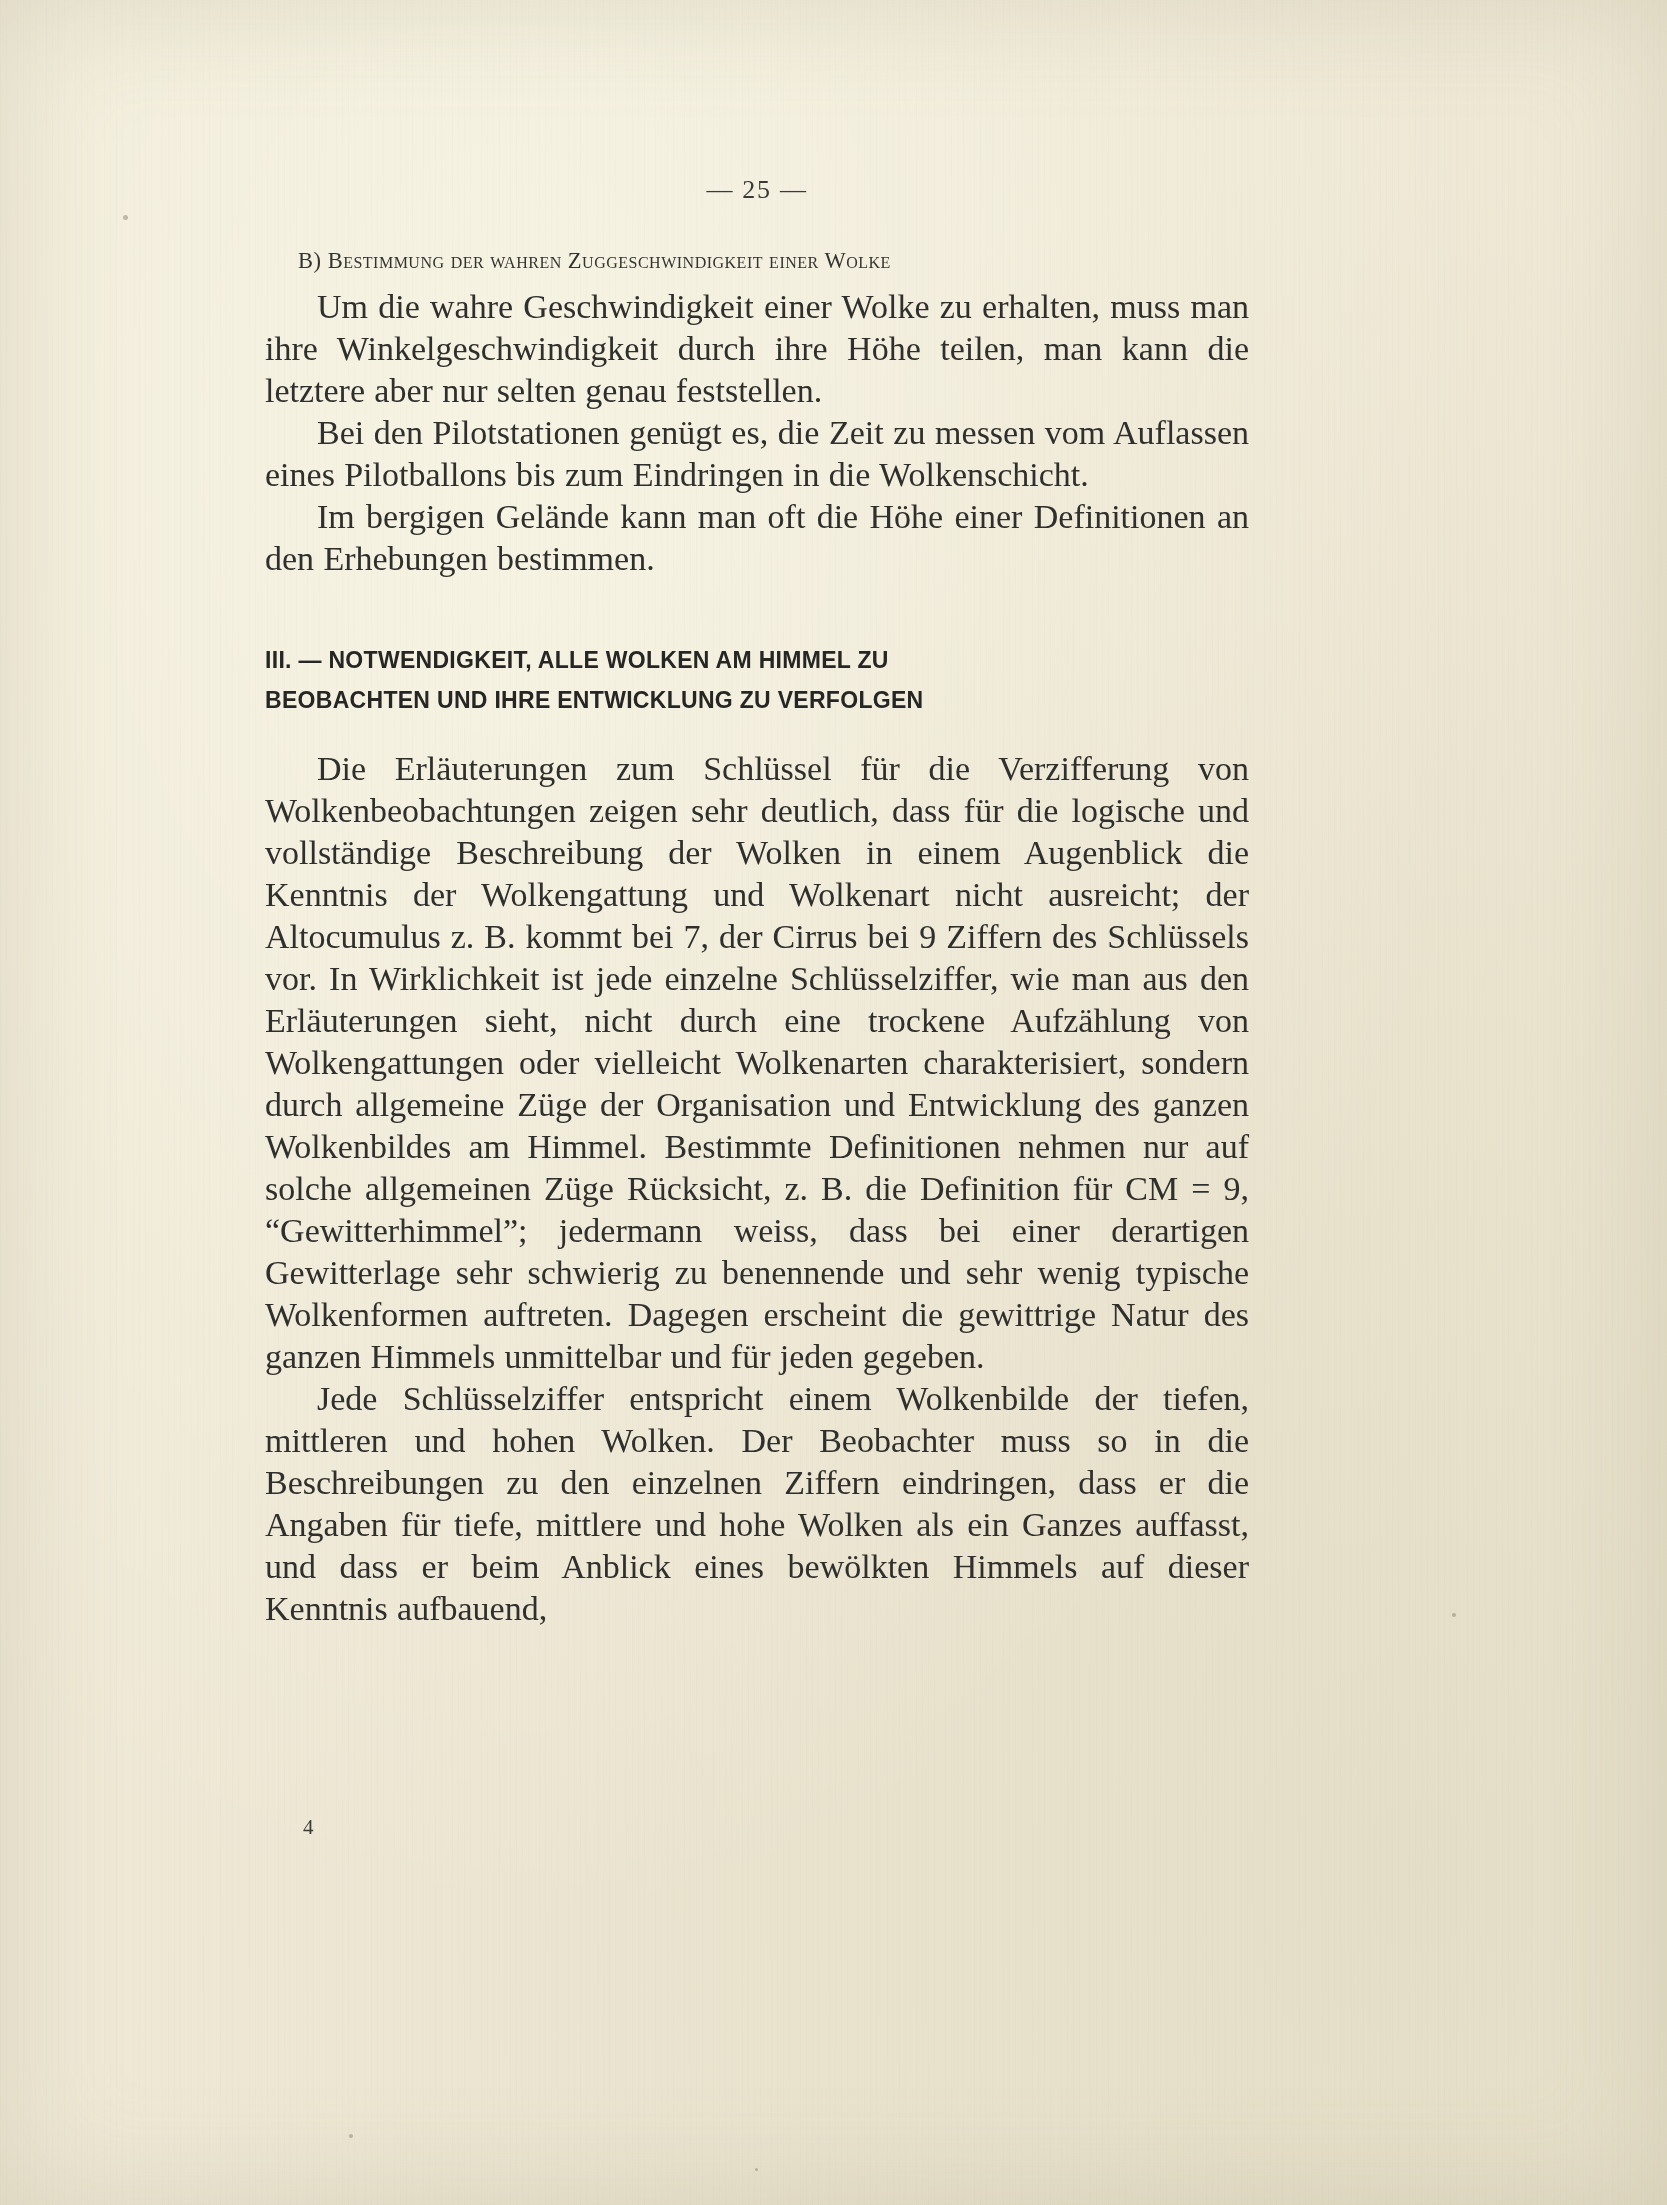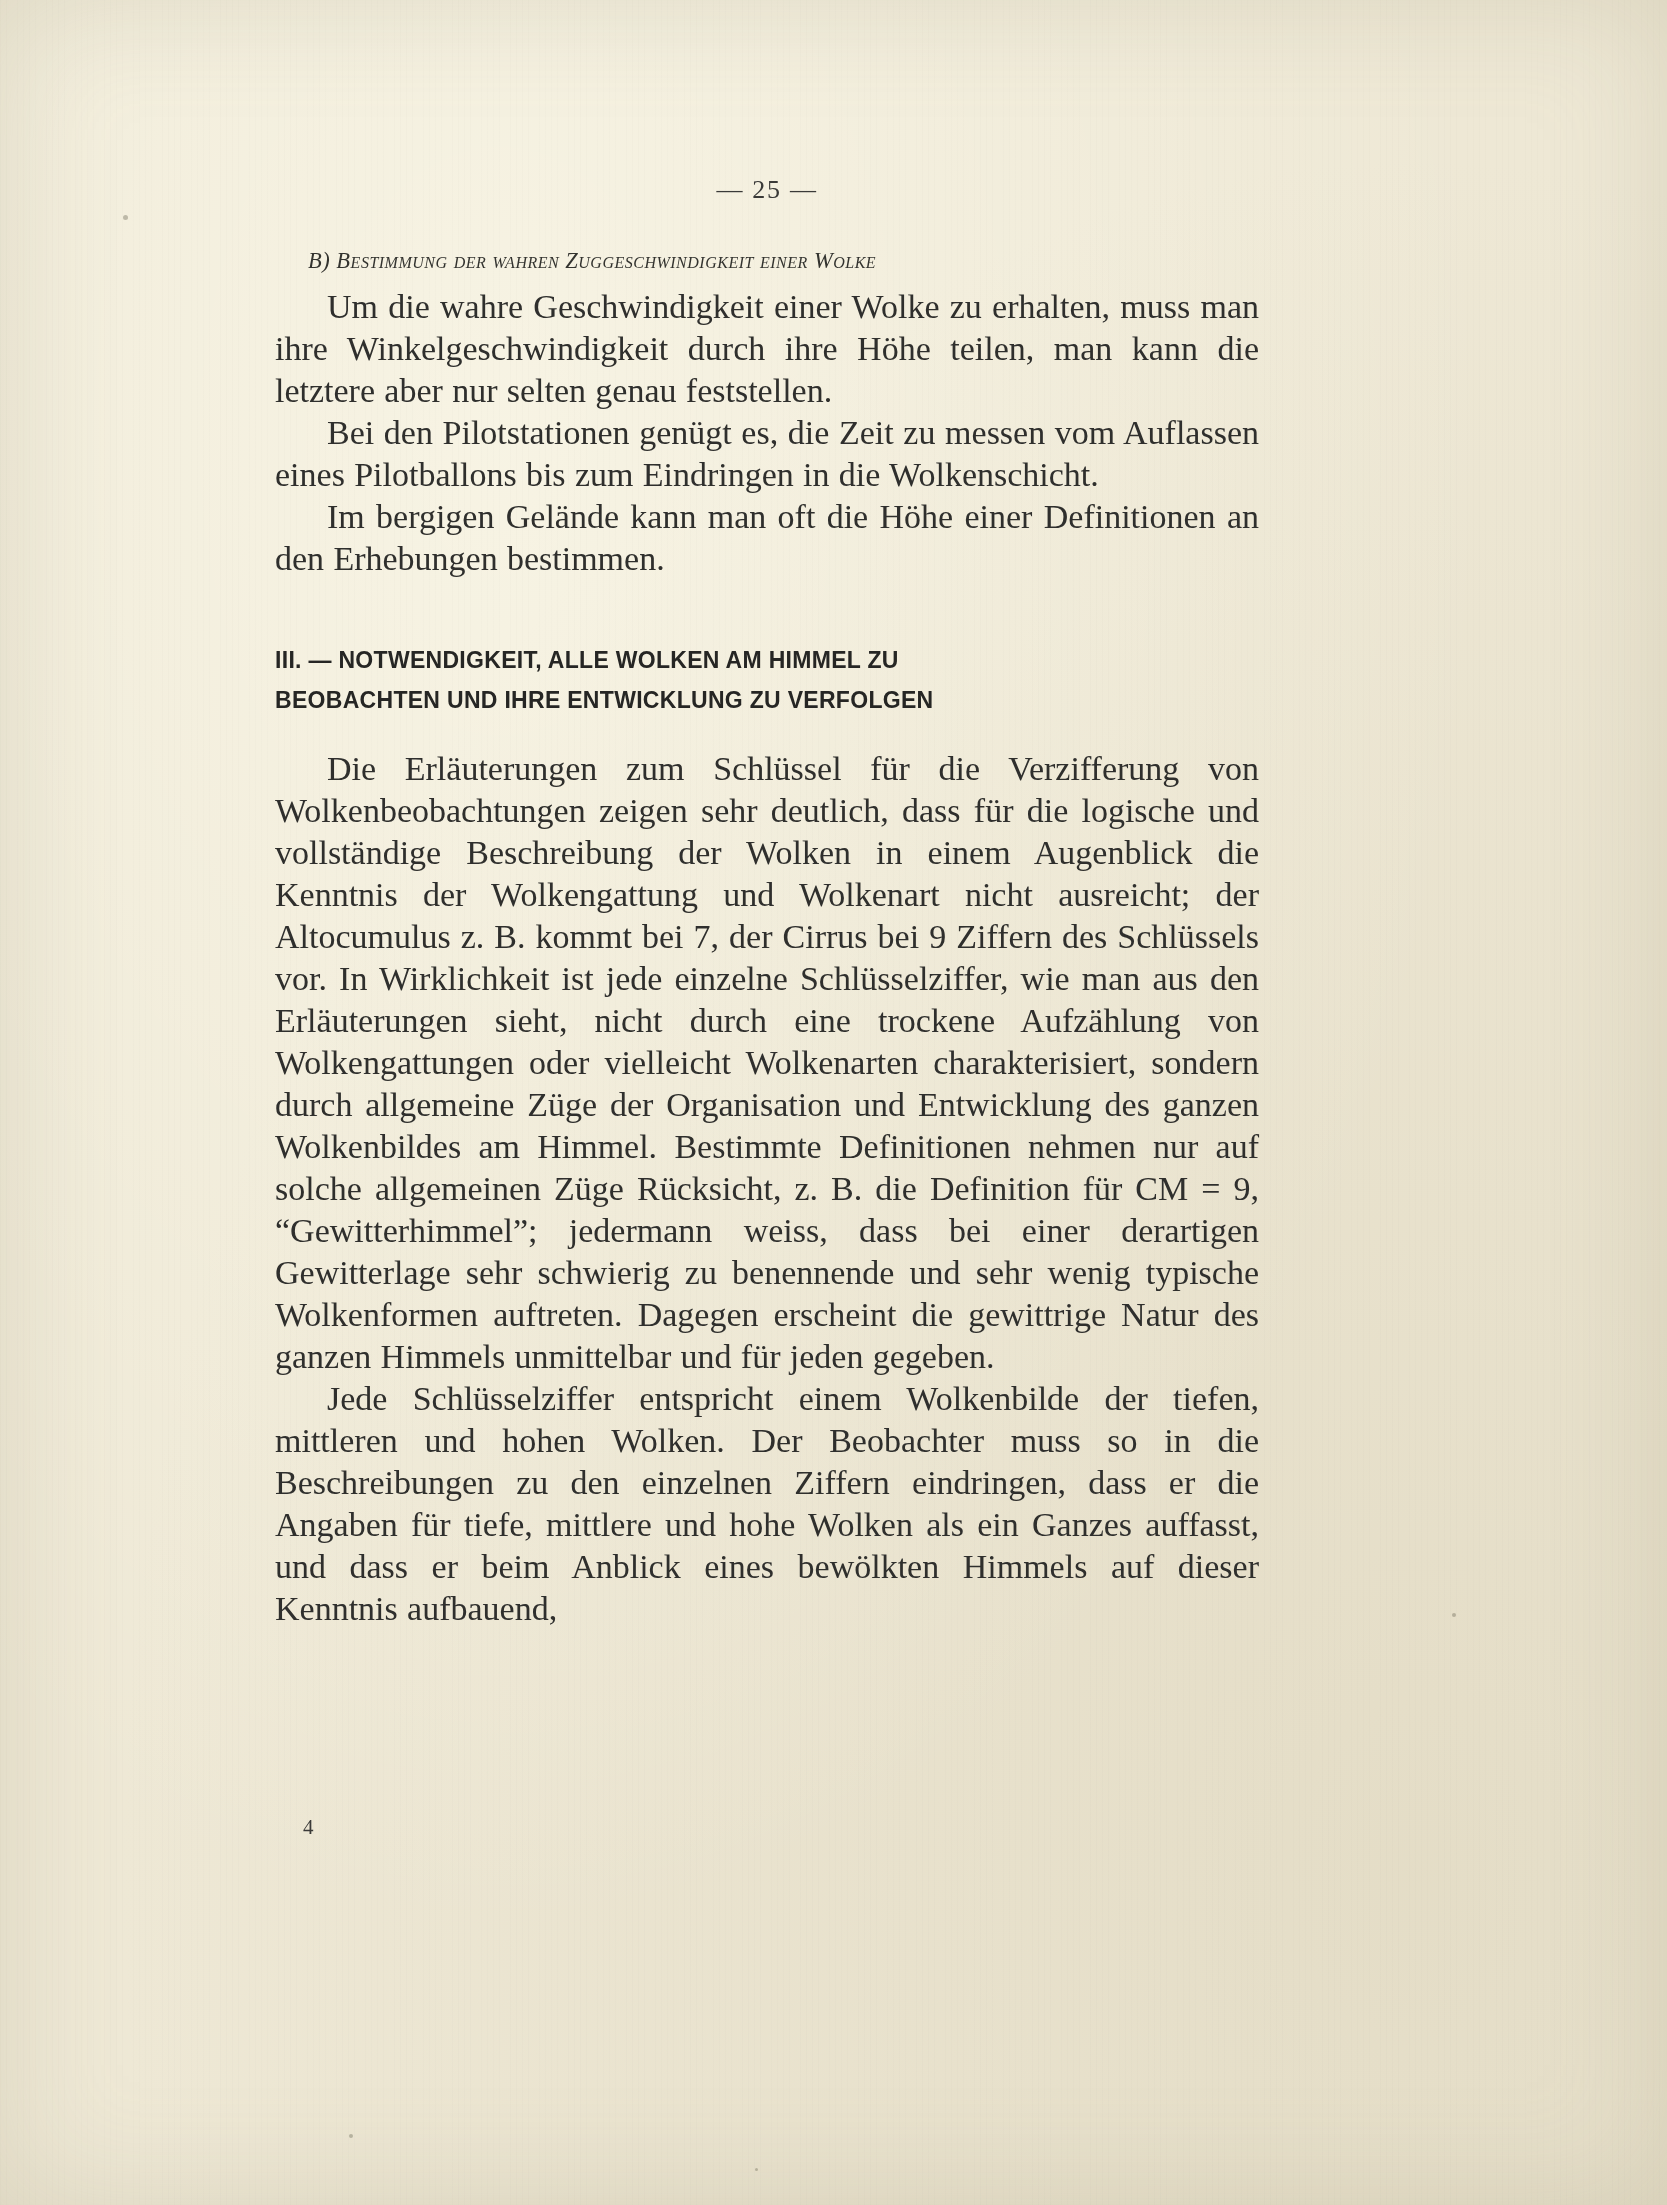--- a/index.html
+++ b/index.html
@@ -32,21 +32,21 @@
   .page::after {
     content: "";
     position: absolute;
     inset: 0;
     pointer-events: none;
     box-shadow: inset 0 0 117px rgba(150,140,110,0.22);
   }
 
   .content {
     position: absolute;
-    left: 275px;
+    left: 265px;
     top: 175px;
     width: 984px;
   }
 
   .folio {
     text-align: center;
     font-size: 26px;
     letter-spacing: 1.7px;
     color: #3a3a38;
     margin-bottom: 43px;
@@ -54,21 +54,20 @@
   }
 
   .subhead {
     font-size: 22.5px;
     color: #33332f;
     letter-spacing: 0.5px;
     margin: 0 0 11.7px 33px;
     font-variant: small-caps;
     font-family: "Liberation Serif", serif;
     white-space: nowrap;
-    font-style: italic;
   }
 
   p.body {
     margin: 0;
     font-size: 34px;
     line-height: 42px;
     color: #2f2f2d;
     text-align: justify;
     text-indent: 52px;
     text-justify: inter-word;

